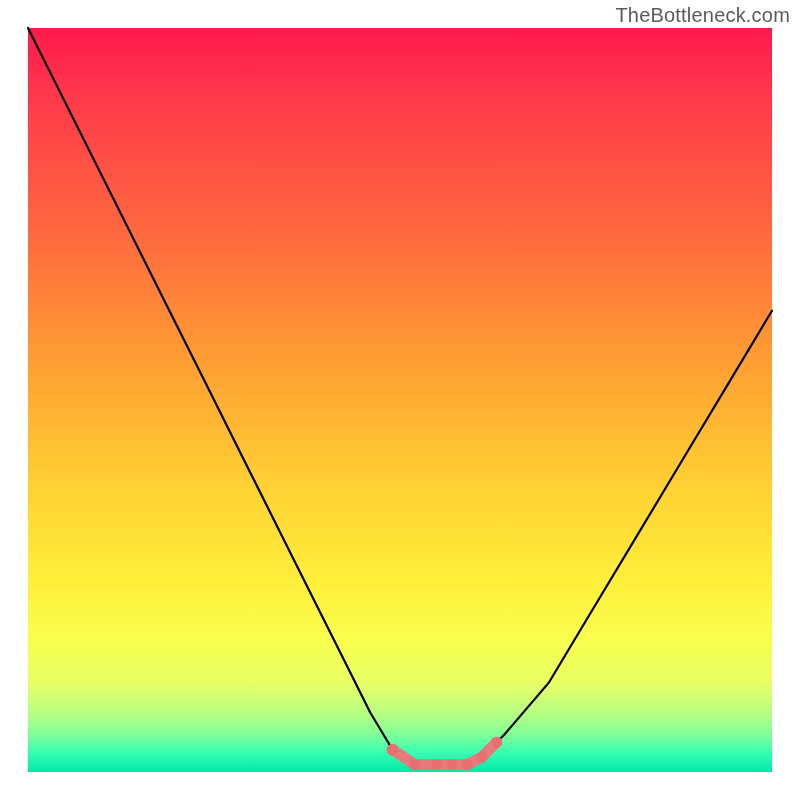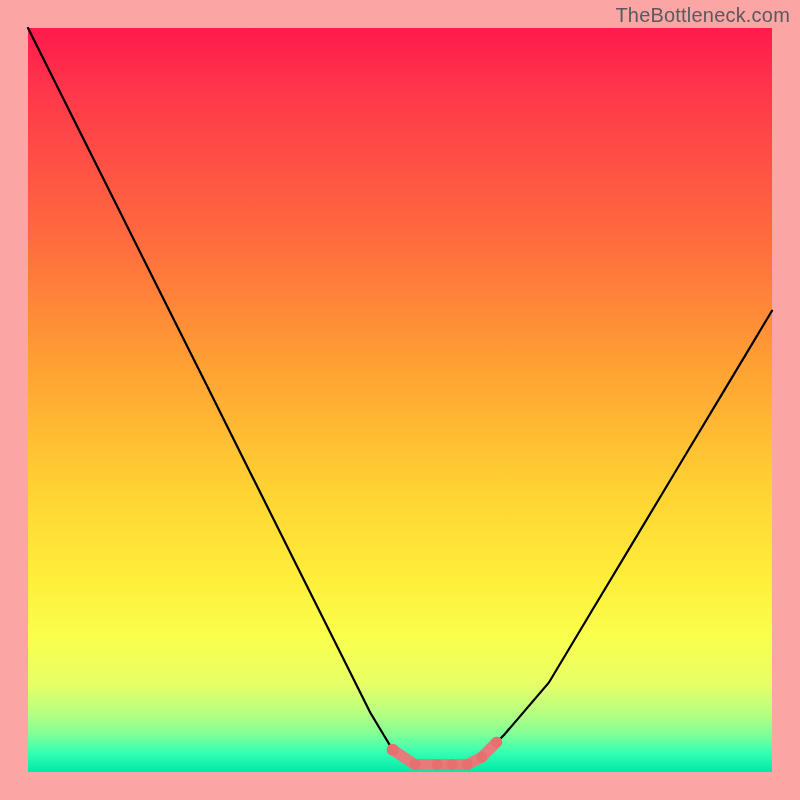--- a/index.html
+++ b/index.html
@@ -10,21 +10,21 @@
     background: #000;
     overflow: hidden;
     font-family: Arial, Helvetica, sans-serif;
   }
   .frame {
     position: absolute;
     left: 0;
     top: 0;
     width: 800px;
     height: 800px;
-    background: #fca5a5;
+    background: #ffffff;
   }
   .plot {
     position: absolute;
     left: 28px;
     top: 28px;
     width: 744px;
     height: 744px;
     
     background: linear-gradient(
       to bottom,

